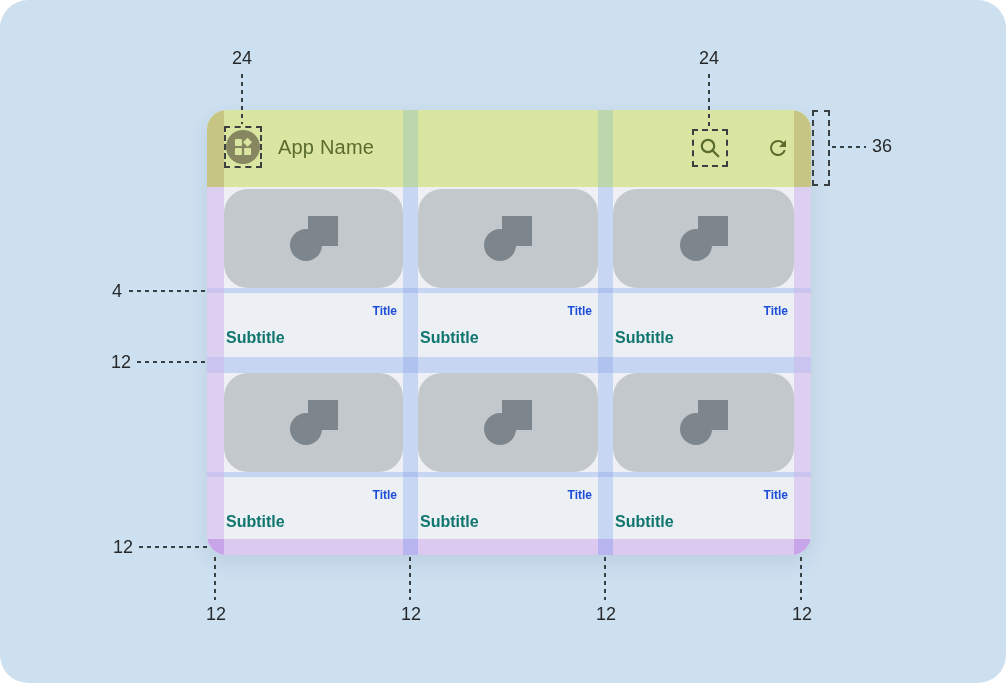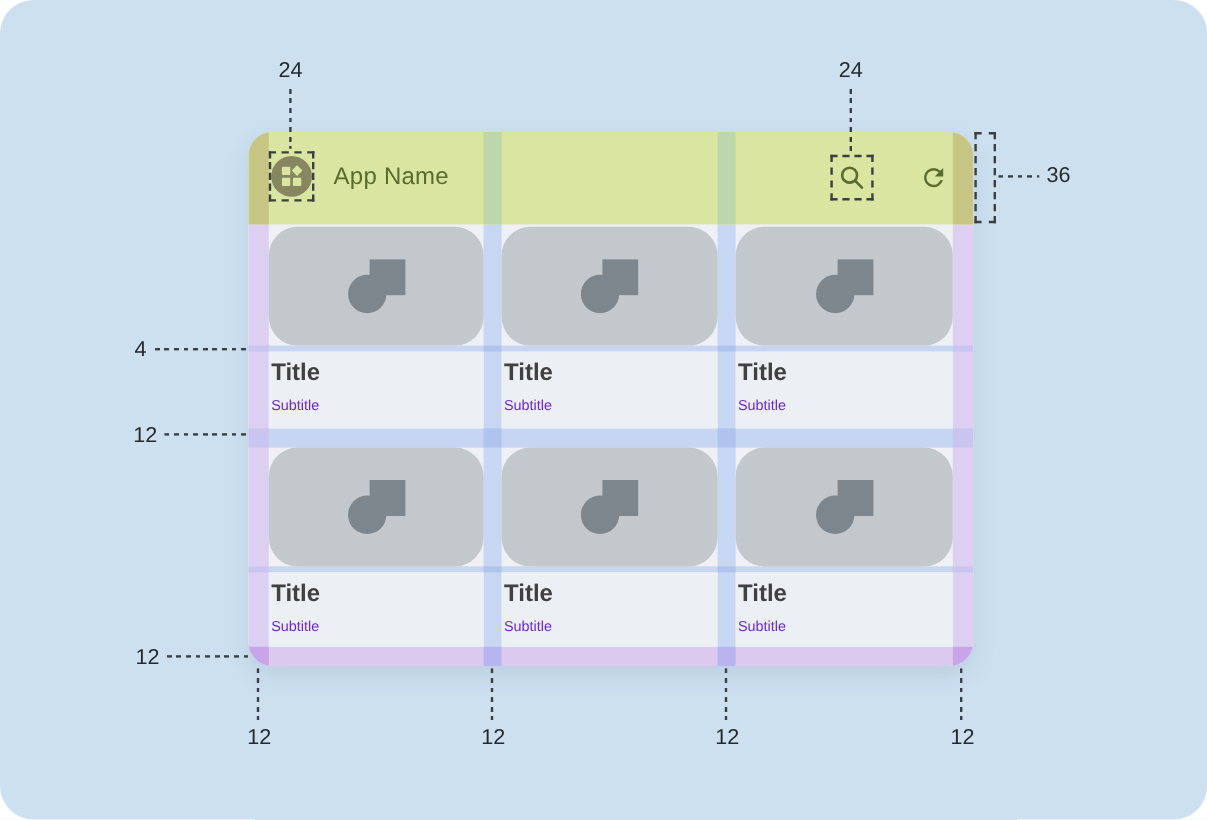--- a/index.html
+++ b/index.html
@@ -12,22 +12,22 @@
        background:#eef0f5;box-shadow:0 8px 20px rgba(40,60,90,.10);}
   .band{position:absolute;left:0;width:604px;}
   .band.blue{background:#c5d5f2;}
   .band.purple{background:#dbc9f0;}
   .vstrip{position:absolute;top:77px;height:368px;}
   .vstrip.gutter{background:#c6d6f3;}
   .vstrip.margin{background:#ddcff2;}
   .ix{position:absolute;}
   .card-img{position:absolute;background:#c3c8cc;border-radius:24px;display:flex;align-items:center;justify-content:center;}
   .card-text{position:absolute;background:#eceff4;padding:7px 6px 0 2px;box-sizing:border-box;}
-  .card-title{font-size:20px;font-weight:700;color:#404040;line-height:22px;margin:0 0 6px 0;}
-  .card-sub{font-size:12px;font-weight:400;color:#6d28d9;line-height:20px;margin:0;}
+  .card-title{font-size:12px;font-weight:700;color:#1d4ed8;line-height:22px;margin:0 0 6px 0;text-align:right;}
+  .card-sub{font-size:16px;font-weight:700;color:#0f766e;line-height:20px;margin:0;}
 
   
   .appbar{position:absolute;left:0;top:0;width:604px;height:77px;background:#d9e5a0;}
   .appbar .vstrip{top:0;height:77px;}
   .appbar .vstrip.gutter{background:#bed6ab;}
   .appbar .vstrip.margin{background:#c6c584;}
   .dash-box{position:absolute;border:2px dashed #3a3f42;box-sizing:border-box;}
   .lead-circle{position:absolute;width:34px;height:34px;border-radius:50%;background:#868760;
                display:flex;align-items:center;justify-content:center;}
   .appbar-title{position:absolute;left:71px;top:26px;font-size:20px;font-weight:500;color:#5a6b2d;letter-spacing:.2px;}

